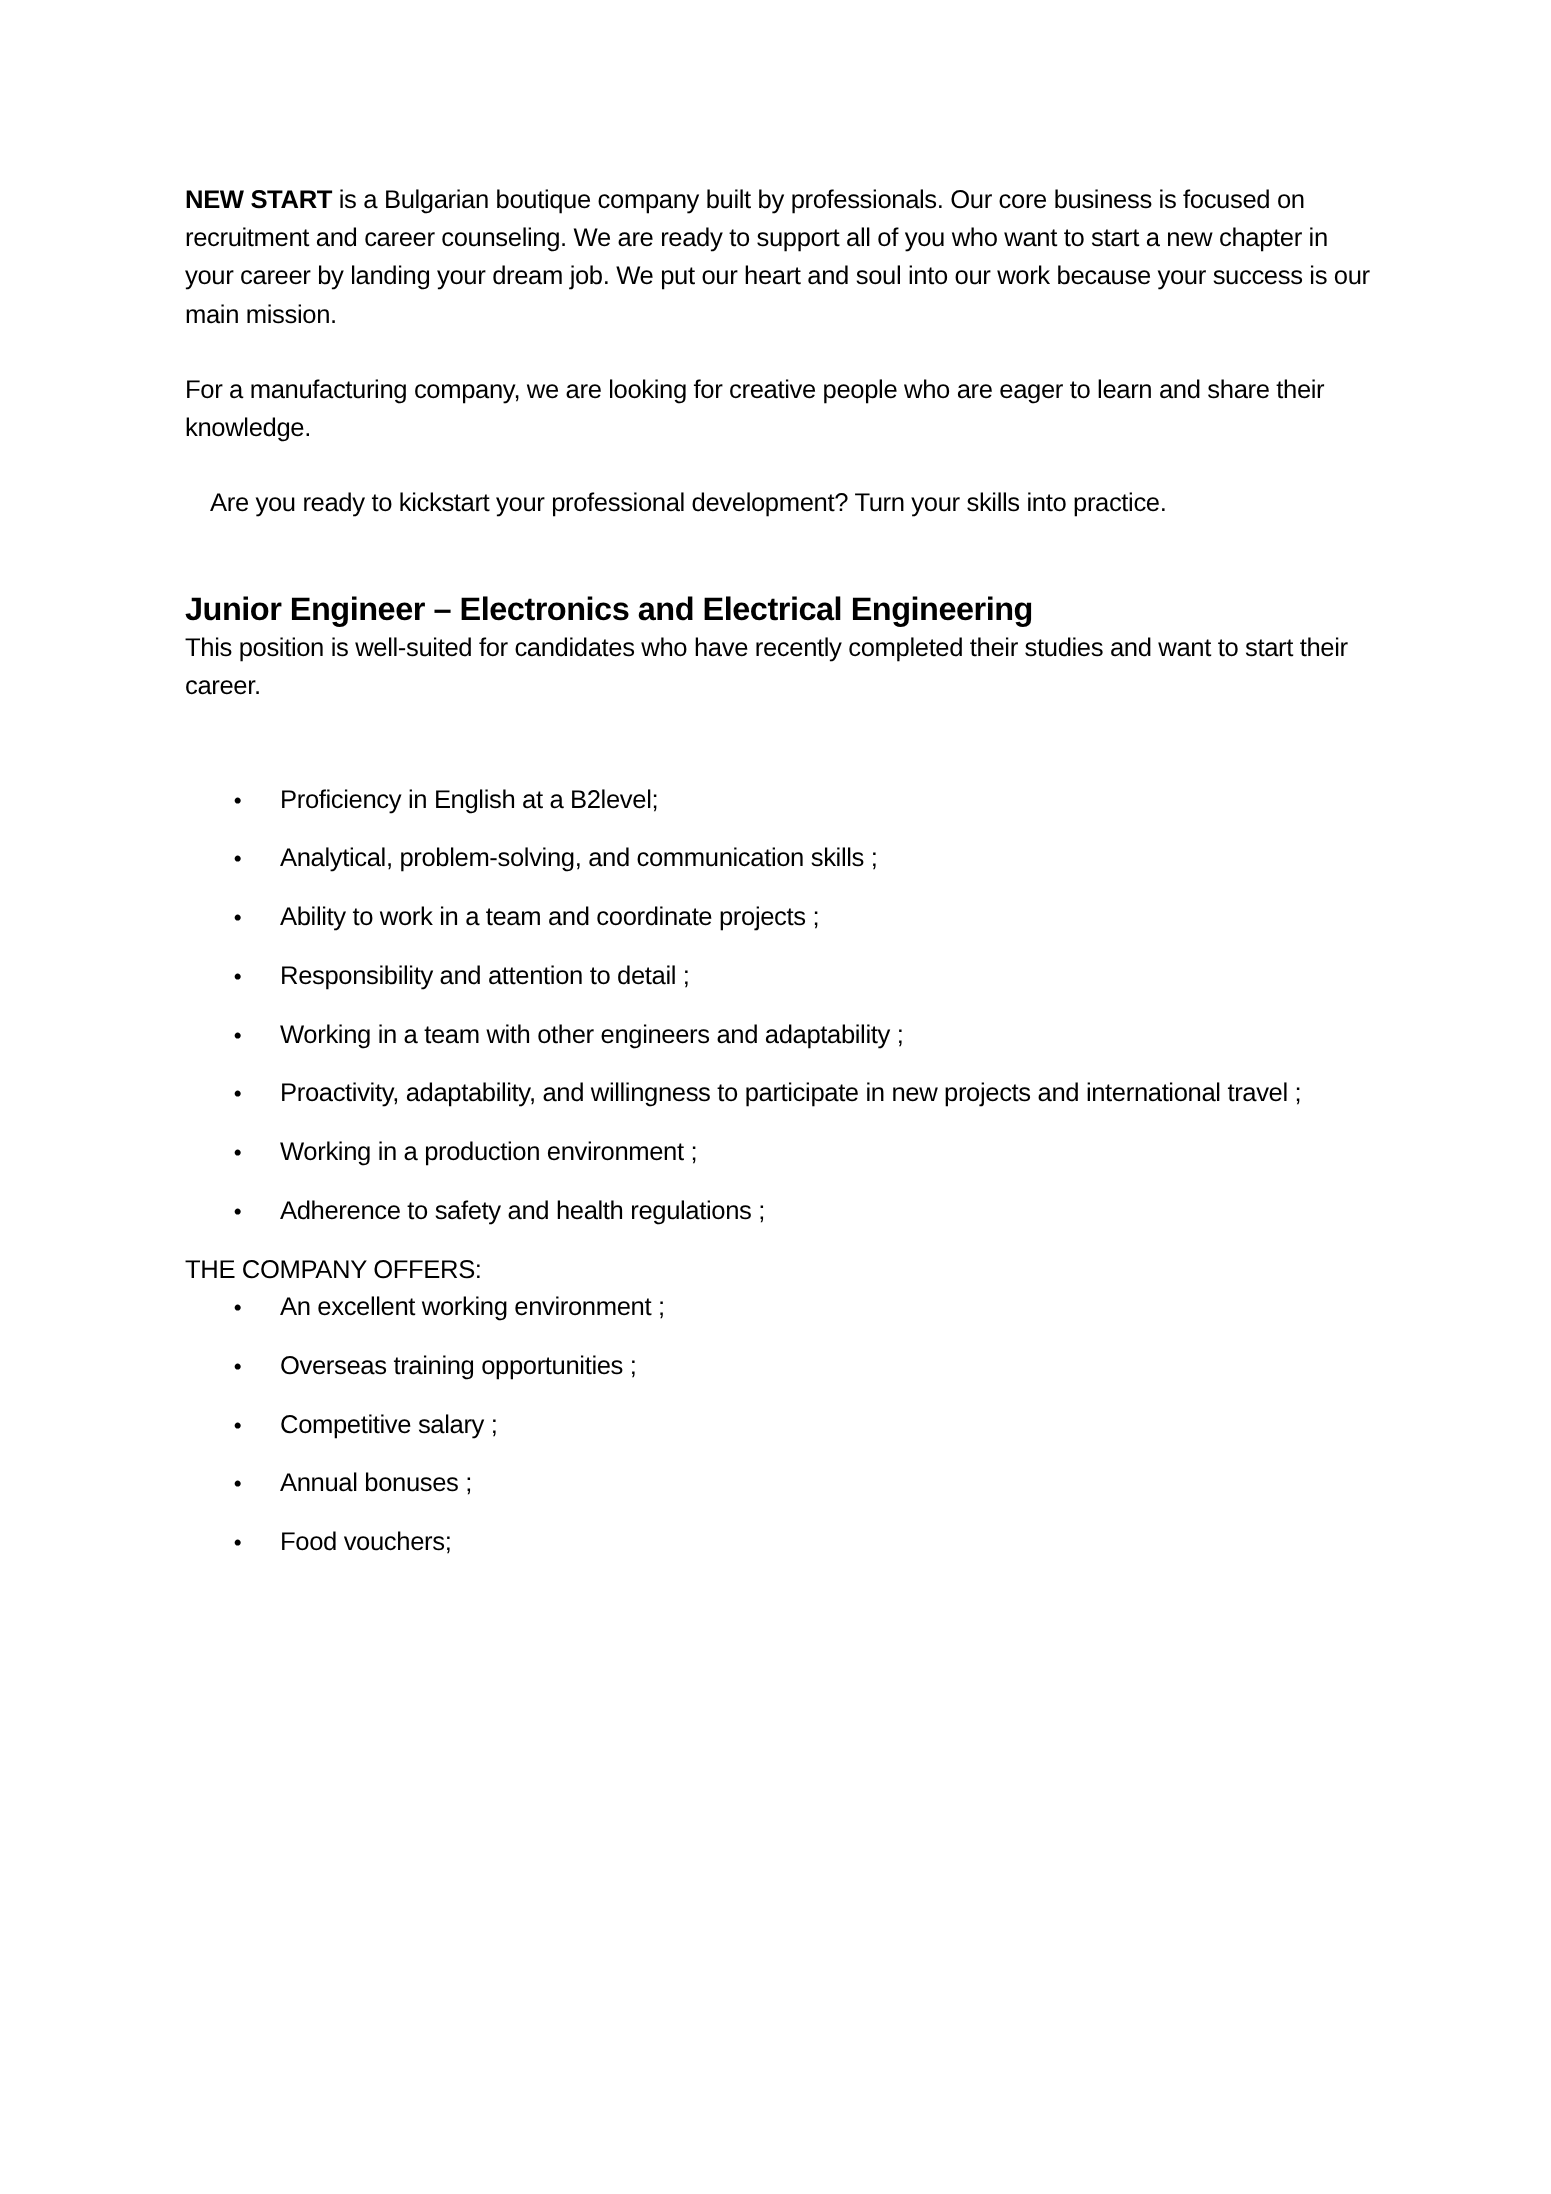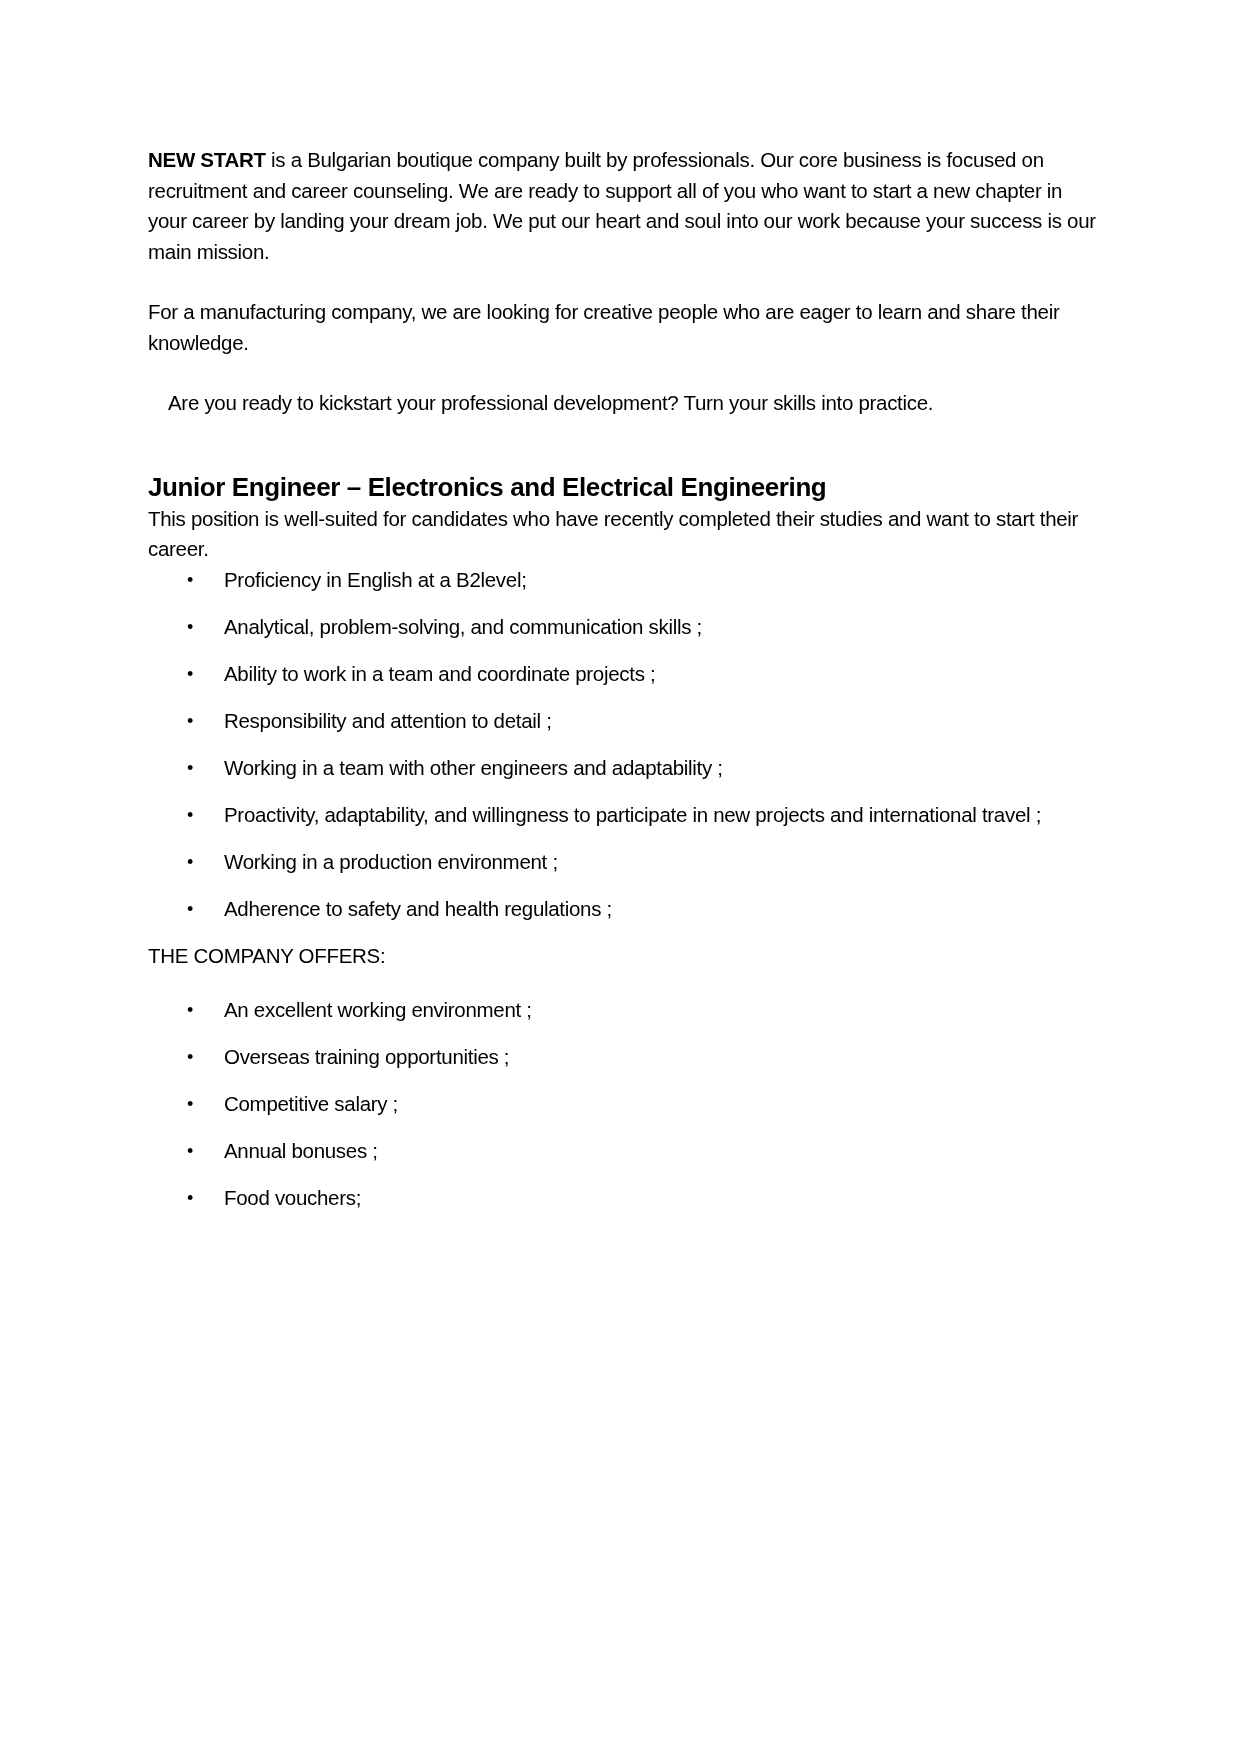--- a/index.html
+++ b/index.html
@@ -25,41 +25,41 @@
     .p3 { margin-bottom: 51px; margin-left: 20px; }
     .brand { font-weight: bold; }
     h1 {
       margin: 0;
       font-size: 26px;
       font-weight: bold;
       line-height: 34px;
       letter-spacing: -0.4px;
     }
     .subtitle { margin: 0 0 75px 0; line-height: 30px; }
-    .p-suited { }
+    .p-suited { margin-bottom: 60px; }
     .p-offers { margin-bottom: 10px; }
     ul.bullets {
       list-style: none;
       margin: 0;
       padding: 0;
     }
     ul.bullets li {
       position: relative;
       padding-left: 76px;
       line-height: 30.5px;
       margin-bottom: 16.5px;
     }
     ul.bullets li .bullet {
       position: absolute;
       left: 39px;
       top: 0;
       font-size: 18px;
     }
     .req-list { margin-bottom: 64px; }
-    .section-label { margin-bottom: 24px; }
+    .section-label { margin-bottom: 0; }
   </style>
 </head>
 <body>
 
 <div class="page">
 
   <p class="intro"><span class="brand">NEW START</span><span> is a Bulgarian boutique company built by professionals. Our core business is focused on recruitment and career counseling. We are ready to support all of you who want to start a new chapter in your career by landing your dream job. We put our heart and soul into our work because your success is our main mission.</span></p>
 
   <p class="p2">For a manufacturing company, we are looking for creative people who are eager to learn and share their knowledge.</p>
 

